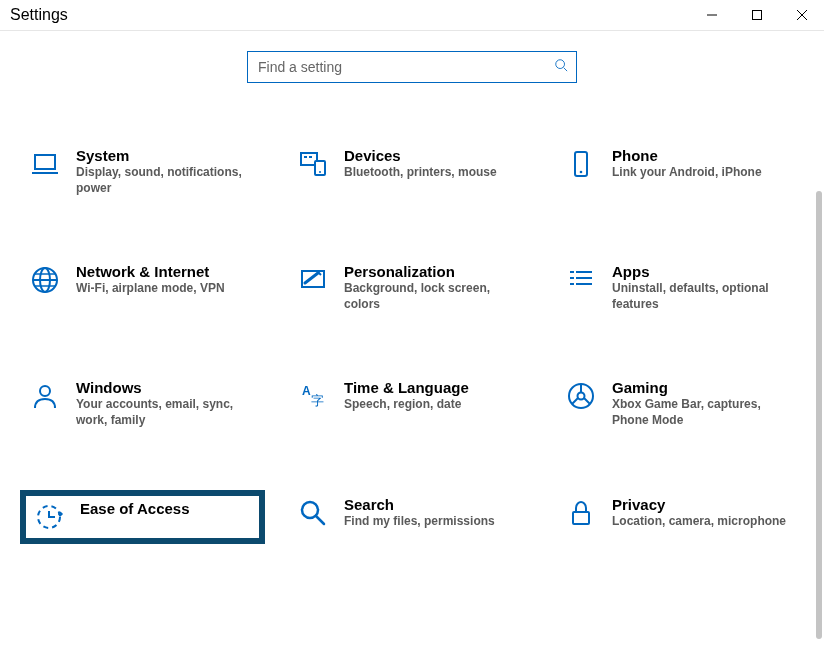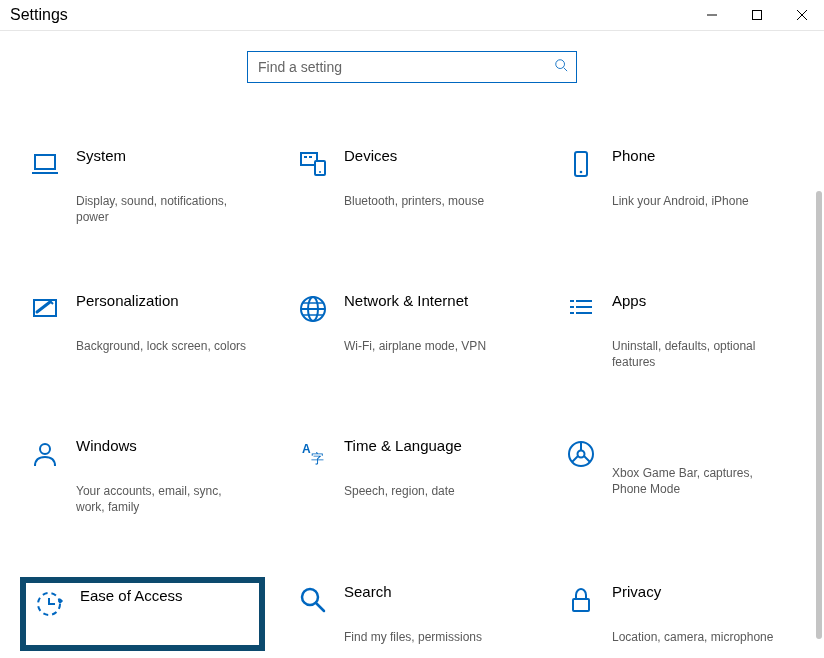--- a/index.html
+++ b/index.html
@@ -96,31 +96,31 @@
     flex-shrink: 0;
     display: flex;
     align-items: center;
     justify-content: center;
   }
   .tile .icon svg { width: 30px; height:30px; }
   .tile .txt {
     display: flex;
     flex-direction: column;
     gap: 1px;
+    font-weight: bold;
   }
   .tile .label {
     font-size: 15px;
     color: #000;
   }
   .tile .desc {
     font-size: 12px;
     color: #5a5a5a;
     line-height: 1.3;
     max-width: 175px;
-    margin-top: 29px;
   }
   .scrollbar {
     position:absolute;
     right:2px;
     top:160px;
     bottom:20px;
     width:6px;
     background:#c4c4c4;
     border-radius:3px;
   }
@@ -191,42 +191,42 @@
           </svg>
         </div>
         <div class="txt">
           <div class="label">Phone</div>
           <div class="desc">Link your Android, iPhone</div>
         </div>
       </div>
       <div class="tile">
         <div class="icon">
           <svg viewBox="0 0 30 30">
+            <use href="#globe-icon"></use>
+          </svg>
+        </div>
+        <div class="txt">
+          <div class="label">Network &amp; Internet</div>
+          <div class="desc">Wi-Fi, airplane mode, VPN</div>
+        </div>
+      </div>
+      <div class="tile">
+        <div class="icon">
+          <svg viewBox="0 0 30 30">
             <use href="#personalization-icon"></use>
           </svg>
         </div>
         <div class="txt">
           <div class="label">Personalization</div>
           <div class="desc">Background, lock screen, colors</div>
         </div>
       </div>
       <div class="tile">
         <div class="icon">
           <svg viewBox="0 0 30 30">
-            <use href="#globe-icon"></use>
-          </svg>
-        </div>
-        <div class="txt">
-          <div class="label">Network &amp; Internet</div>
-          <div class="desc">Wi-Fi, airplane mode, VPN</div>
-        </div>
-      </div>
-      <div class="tile">
-        <div class="icon">
-          <svg viewBox="0 0 30 30">
             <use href="#apps-icon"></use>
           </svg>
         </div>
         <div class="txt">
           <div class="label">Apps</div>
           <div class="desc">Uninstall, defaults, optional features</div>
         </div>
       </div>
       <div class="tile">
         <div class="icon">
@@ -250,20 +250,21 @@
           <div class="desc">Speech, region, date</div>
         </div>
       </div>
       <div class="tile">
         <div class="icon">
           <svg viewBox="0 0 30 30">
             <use href="#gaming-icon"></use>
           </svg>
         </div>
         <div class="txt">
+          <div class="label">Gaming</div>
           <div class="desc">Xbox Game Bar, captures, Phone Mode</div>
         </div>
       </div>
       <div class="tile highlighted">
         <div class="icon">
           <svg viewBox="0 0 30 30">
             <use href="#ease-of-access-icon"></use>
           </svg>
         </div>
         <div class="txt">

